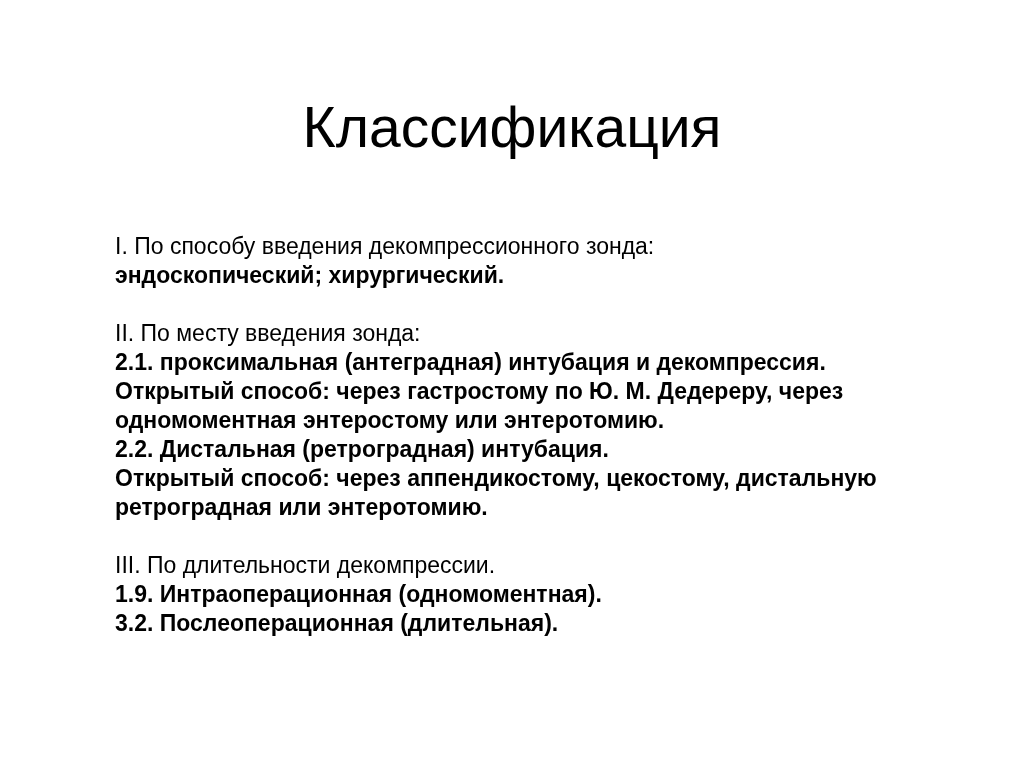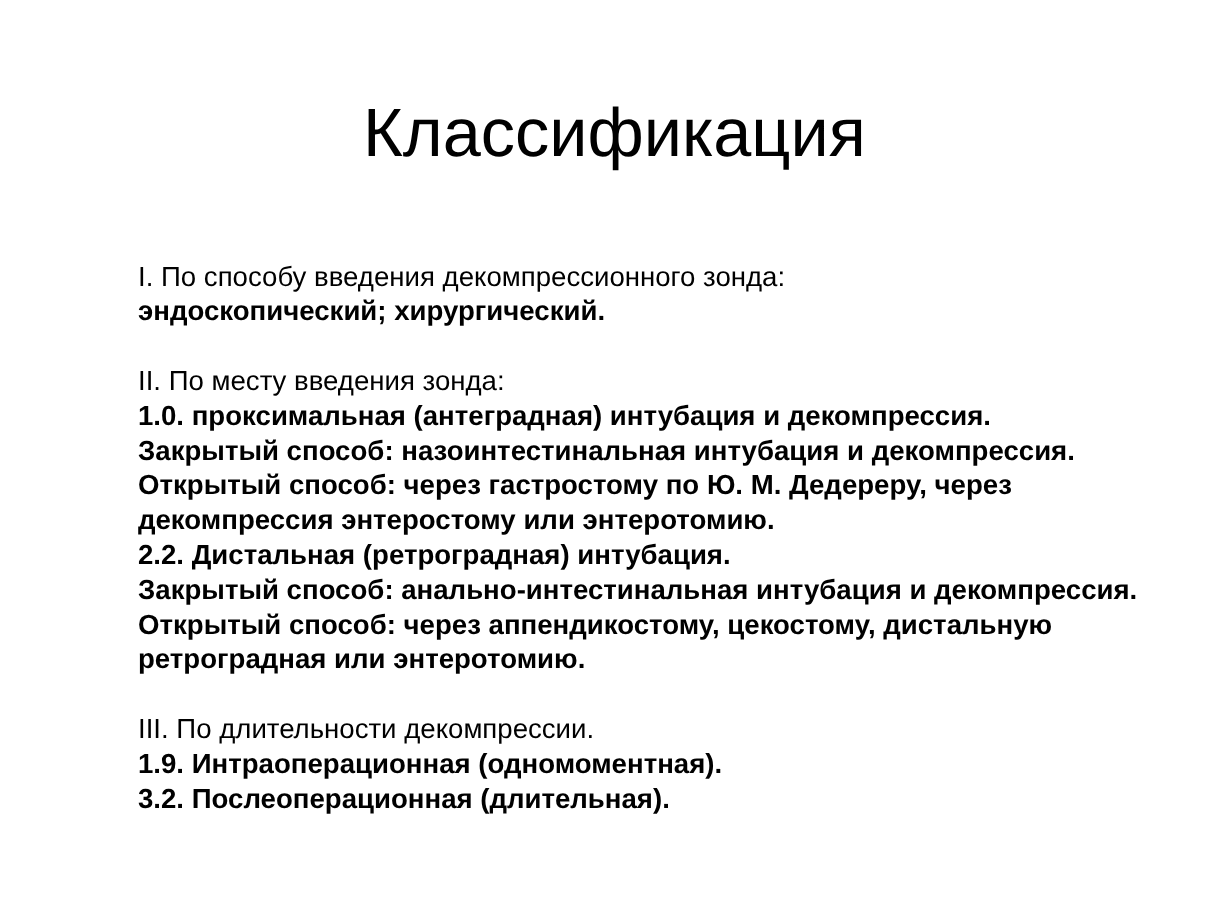--- a/index.html
+++ b/index.html
@@ -12,21 +12,21 @@
     width: 1024px;
     height: 767px;
     background: #ffffff;
     color: #000000;
     font-family: "Liberation Sans", "DejaVu Sans", sans-serif;
     overflow: hidden;
     box-sizing: border-box;
     padding-top: 78px;
   }
   .title {
-    margin: 0;
+    margin: 16px;
     text-align: center;
     font-size: 57px;
     font-weight: 400;
     line-height: 66px;
     letter-spacing: 0px;
     color: #000000;
   }
   .body-text {
     margin-top: 72px;
     margin-left: 115px;
@@ -57,26 +57,24 @@
 
   <div class="body-text">
 
     <div class="section">
       <div class="heading">I. По способу введения декомпрессионного зонда:</div>
       <div class="line">эндоскопический; хирургический.</div>
     </div>
 
     <div class="section">
       <div class="heading">II. По месту введения зонда:</div>
-      <div class="line">1.0. проксимальная (антеградная) интубация и декомпрессия.</div>
-      <div class="line">Закрытый способ: назоинтестинальная интубация и декомпрессия.</div>
+      <div class="line">2.1. проксимальная (антеградная) интубация и декомпрессия.</div>
       <div class="line">Открытый способ: через гастростому по Ю. М. Дедереру, через</div>
-      <div class="line">декомпрессия энтеростому или энтеротомию.</div>
+      <div class="line">одномоментная энтеростому или энтеротомию.</div>
       <div class="line">2.2. Дистальная (ретроградная) интубация.</div>
-      <div class="line">Закрытый способ: анально-интестинальная интубация и декомпрессия.</div>
       <div class="line">Открытый способ: через аппендикостому, цекостому, дистальную</div>
       <div class="line">ретроградная или энтеротомию.</div>
     </div>
 
     <div class="section">
       <div class="heading">III. По длительности декомпрессии.</div>
       <div class="line">1.9. Интраоперационная (одномоментная).</div>
       <div class="line">3.2. Послеоперационная (длительная).</div>
     </div>
 

